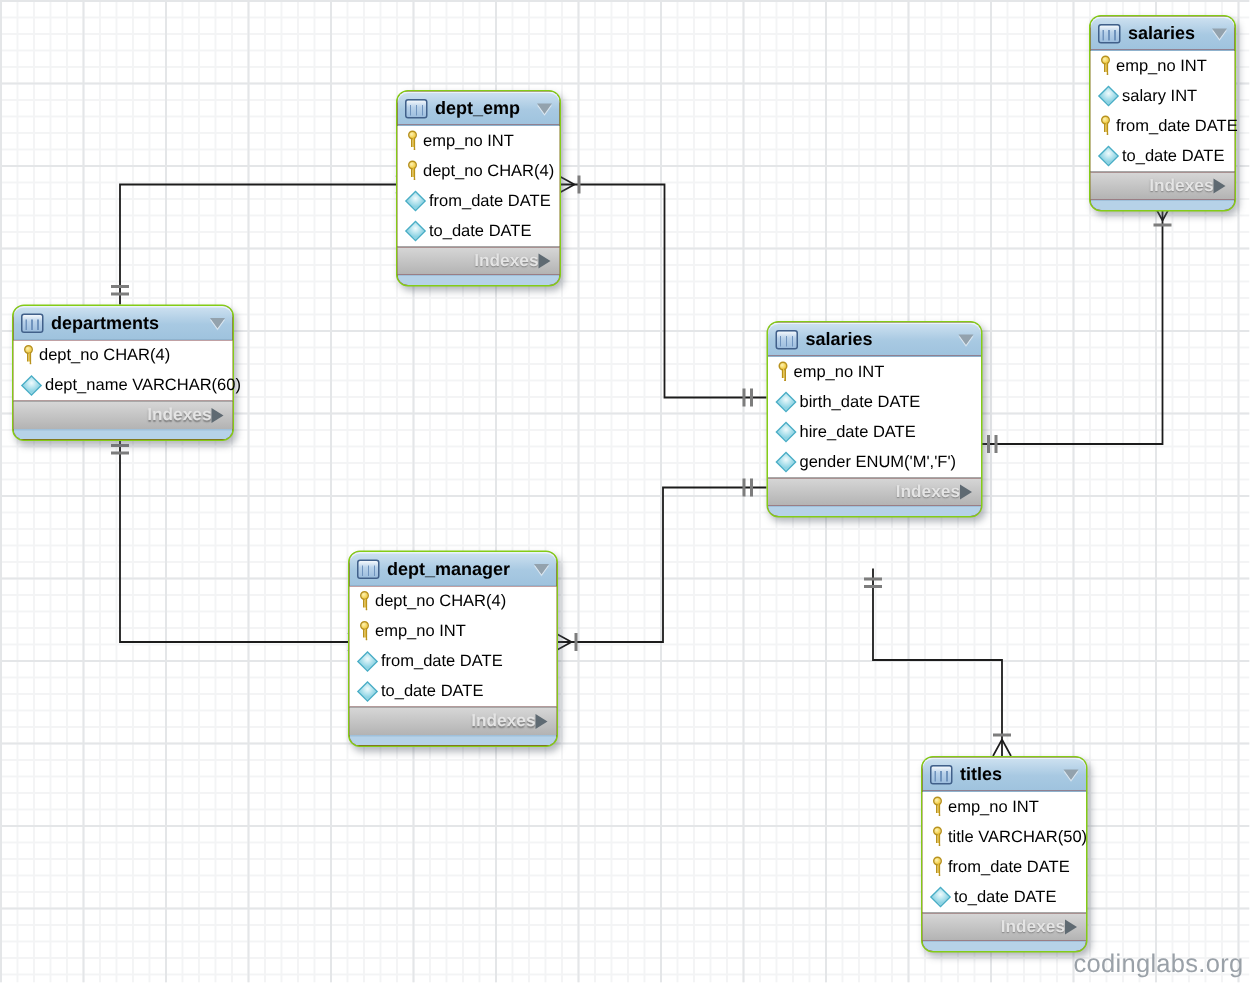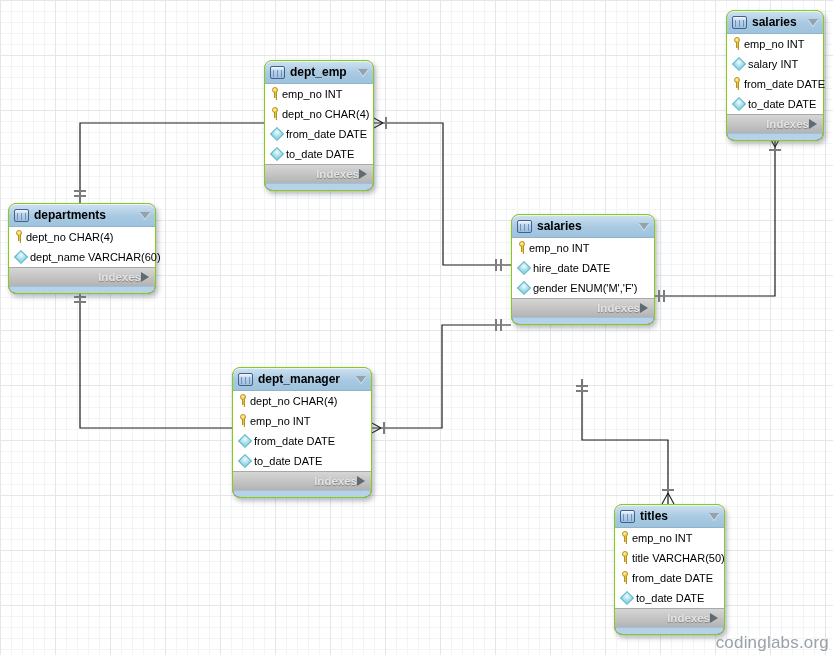--- a/index.html
+++ b/index.html
@@ -243,20 +243,24 @@
     <span class="ttitle">salaries</span>
     <span class="collapse"></span>
   </div>
   <div class="tbody">
       <div class="col-row">
         <span class="key-icon"></span>
         <span>emp_no INT</span>
       </div>
       <div class="col-row">
         <span class="diamond-icon"></span>
+        <span>birth_date DATE</span>
+      </div>
+      <div class="col-row">
+        <span class="diamond-icon"></span>
         <span>hire_date DATE</span>
       </div>
       <div class="col-row">
         <span class="diamond-icon"></span>
         <span>gender ENUM('M','F')</span>
       </div>
     </div>
   <div class="indexes">
     <span class="ilabel">Indexes</span>
     <span class="iarrow"></span>

